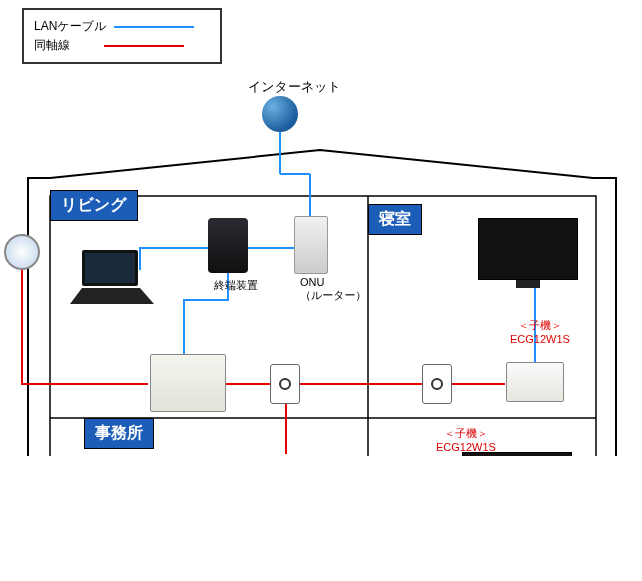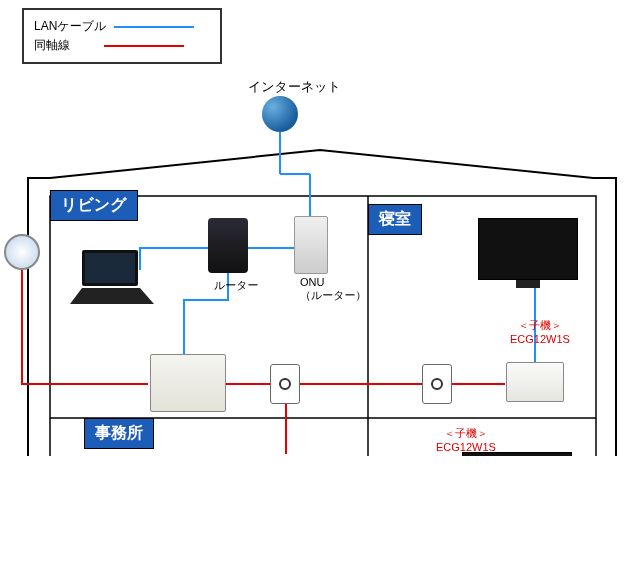--- a/index.html
+++ b/index.html
@@ -92,21 +92,21 @@
     </g>
   </svg>
 
   <div class="abs room-label" style="left:50px; top:190px;">リビング</div>
   <div class="abs room-label" style="left:368px; top:204px;">寝室</div>
   <div class="abs room-label" style="left:84px; top:418px;">事務所</div>
 
   <div class="abs dish" style="left:4px; top:234px;"></div>
 
   <div class="abs router" style="left:208px; top:218px;"></div>
-  <div class="abs txt txt-small" style="left:214px; top:278px;">ルーター</div>
+  <div class="abs txt txt-small" style="left:214px; top:278px;">終端装置</div>
 
   <div class="abs onu" style="left:294px; top:216px;"></div>
   <div class="abs txt txt-small" style="left:300px; top:276px; text-align:left; width:70px;">
     <span>ONU</span><br>
     <span>（ルーター）</span>
   </div>
 
   <svg class="abs laptop" style="left:62px; top:248px;" viewBox="0 0 100 60">
     <rect x="20" y="2" width="56" height="36" rx="2" fill="#111"></rect>
     <rect x="23" y="5" width="50" height="30" fill="#1a2a3a"></rect>

